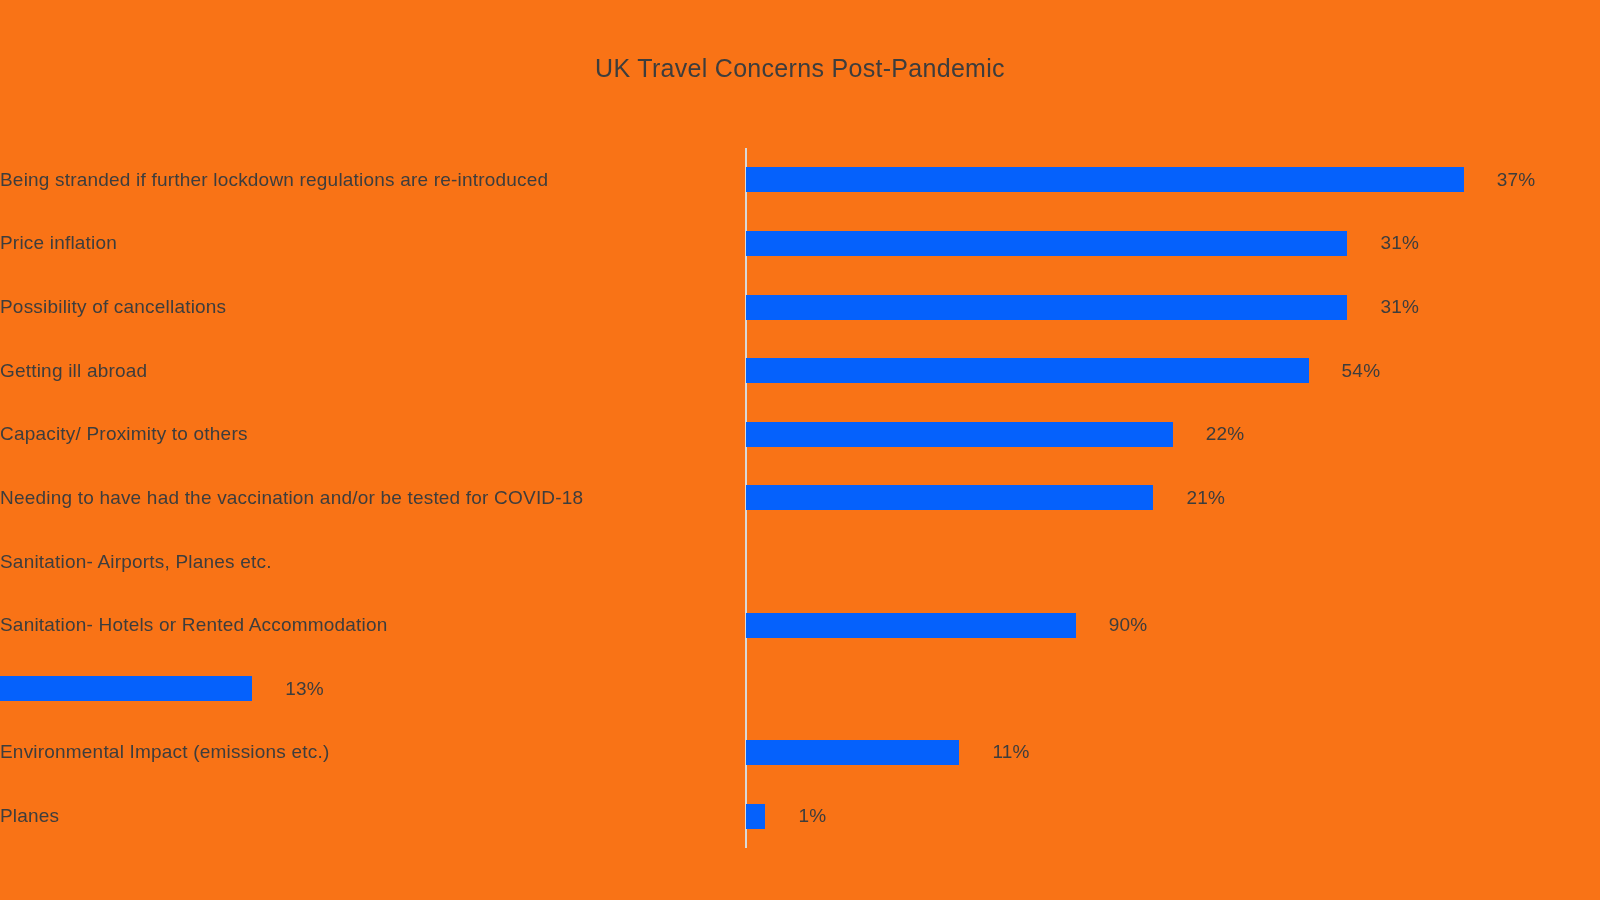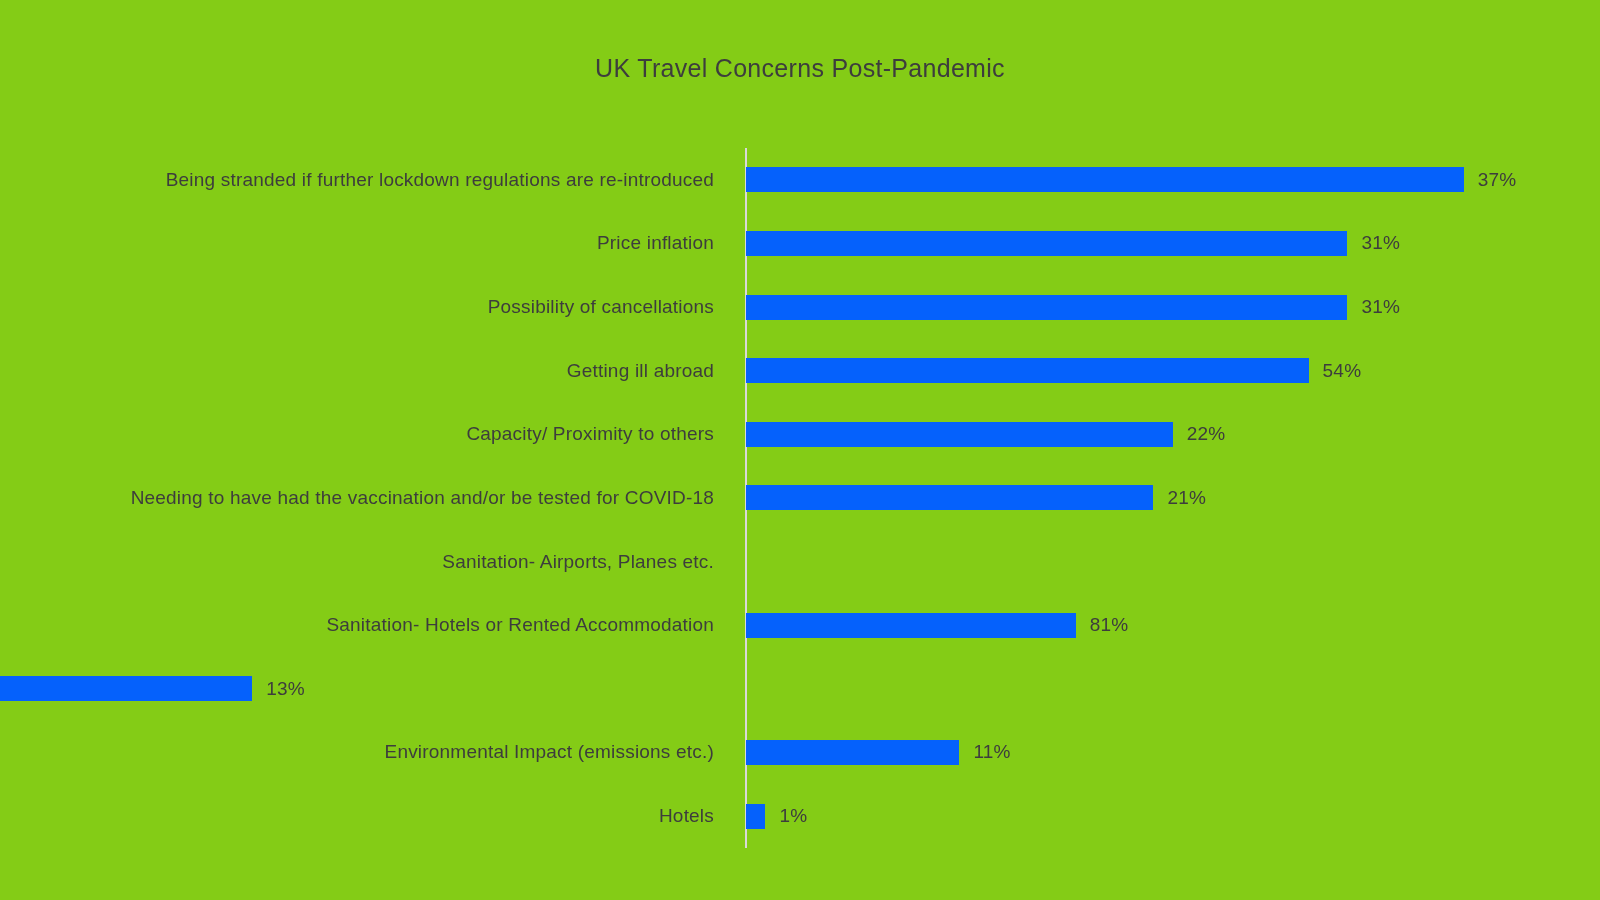--- a/index.html
+++ b/index.html
@@ -7,21 +7,21 @@
     width: 1600px;
     height: 900px;
     background: #ffffff;
     font-family: "Liberation Sans", sans-serif;
     overflow: hidden;
   }
   .page {
     position: relative;
     width: 1600px;
     height: 900px;
-    background: #84cc16;
+    background: #f97316;
   }
   .chart-title {
     position: absolute;
     top: 54px;
     left: 0;
     width: 1600px;
     text-align: center;
     font-size: 25px;
     font-weight: 500;
     color: #3d3d3d;
@@ -44,32 +44,32 @@
   }
   .row {
     display: flex;
     align-items: center;
     height: 63.63px;
     width: 1600px;
   }
   .cat-label {
     width: 746px;
     padding-right: 32px;
-    text-align: right;
     font-size: 19px;
     color: #3d3d3d;
     letter-spacing: 0.2px;
     flex-shrink: 0;
     white-space: nowrap;
   }
   .bar-track {
     flex: 1;
     display: flex;
     align-items: center;
     height: 100%;
+    gap: 19px;
   }
   .bar {
     height: 25px;
     background: #0561fc;
     flex-shrink: 0;
   }
   .value-label {
     margin-left: 14px;
     font-size: 19px;
     color: #3d3d3d;
@@ -129,37 +129,37 @@
       <div class="value-label">21%</div>
     </div>
   </div>
       <div class="row">
     <div class="cat-label">Sanitation- Airports, Planes etc.</div>
   </div>
       <div class="row">
     <div class="cat-label">Sanitation- Hotels or Rented Accommodation</div>
     <div class="bar-track">
       <div class="bar" style="width: 329.8px; background: rgb(5, 97, 252);"></div>
-      <div class="value-label">81%</div>
+      <div class="value-label">90%</div>
     </div>
   </div>
       <div class="row">
     <div class="bar-track">
       <div class="bar" style="width: 252.2px; background: rgb(5, 97, 252);"></div>
       <div class="value-label">13%</div>
     </div>
   </div>
       <div class="row">
     <div class="cat-label">Environmental Impact (emissions etc.)</div>
     <div class="bar-track">
       <div class="bar" style="width: 213.4px; background: rgb(5, 97, 252);"></div>
       <div class="value-label">11%</div>
     </div>
   </div>
       <div class="row">
-    <div class="cat-label">Hotels</div>
+    <div class="cat-label">Planes</div>
     <div class="bar-track">
       <div class="bar" style="width: 19.4px; background: rgb(5, 97, 252);"></div>
       <div class="value-label">1%</div>
     </div>
   </div>
     </div>
 </div>
 
 </body></html>

